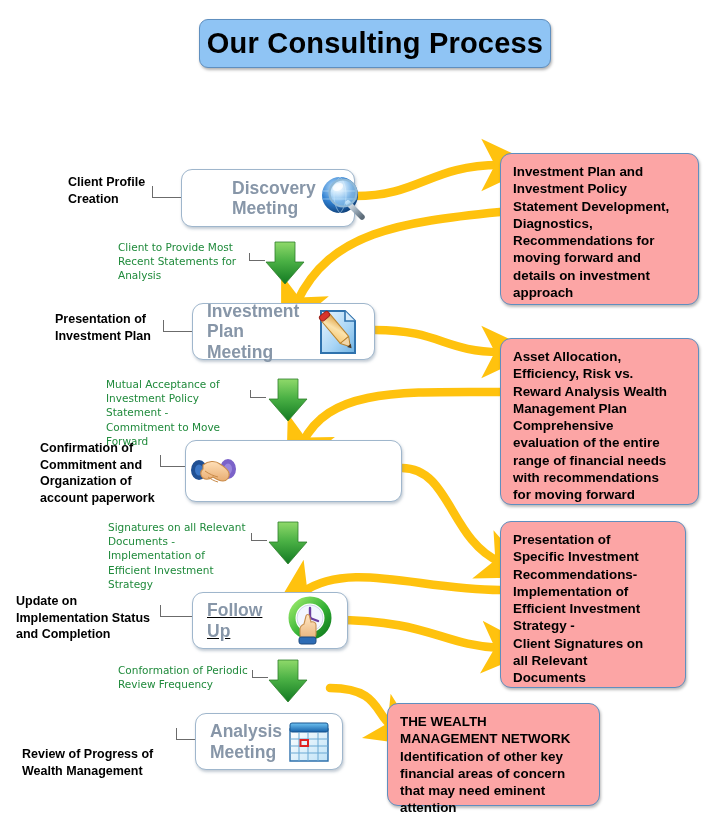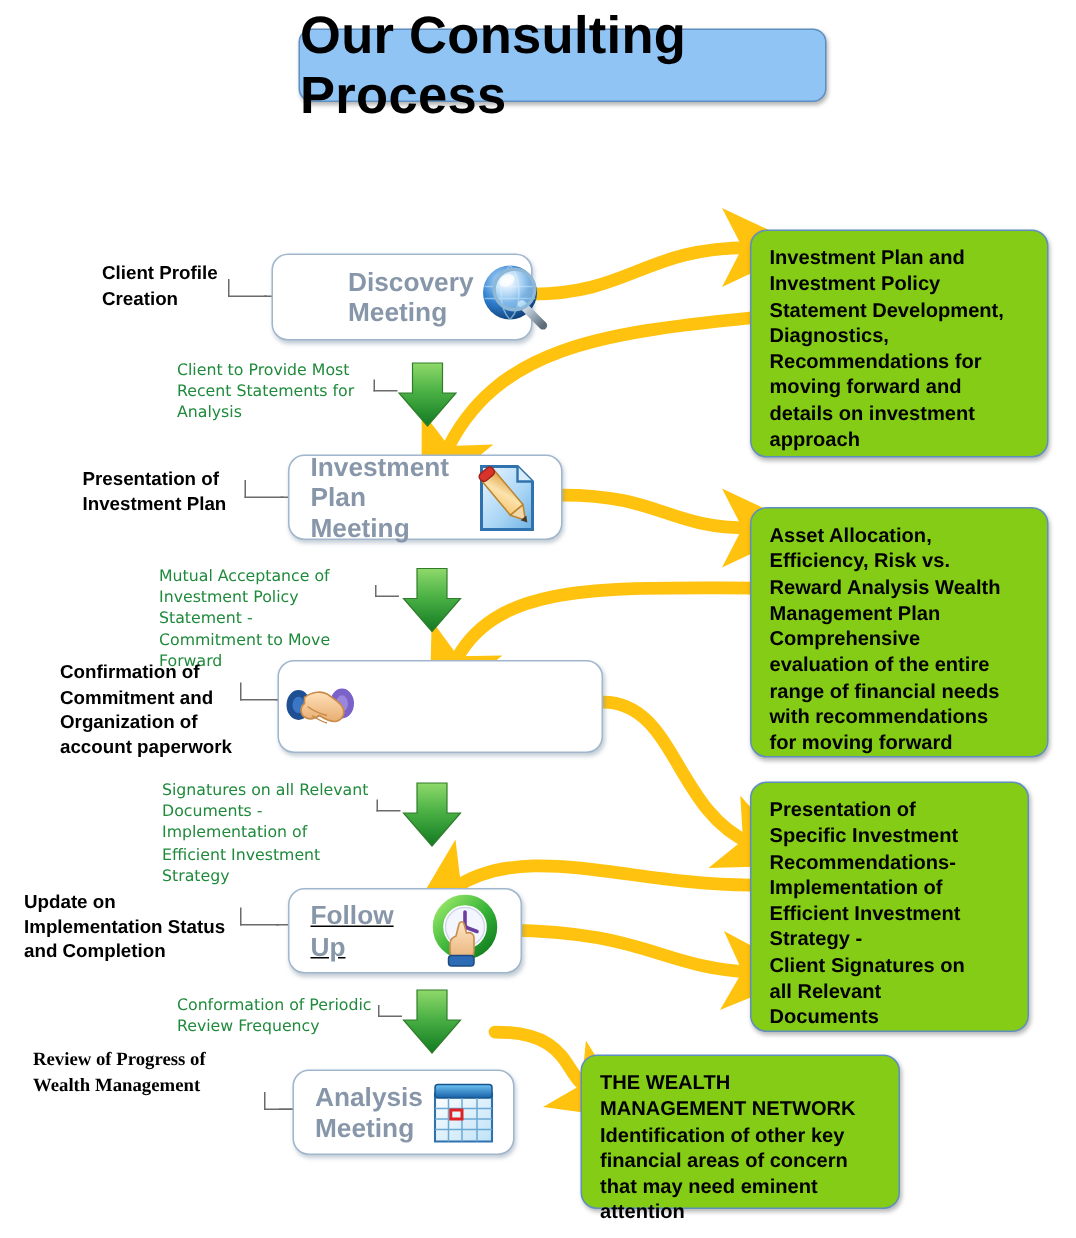--- a/index.html
+++ b/index.html
@@ -11,21 +11,21 @@
     overflow:hidden;
     position:relative;
   }
   #stage { position:absolute; inset:0; width:717px; height:825px; }
 
   
   .title-box{
     position:absolute; left:199px; top:19px; width:352px; height:49px;
     background:#8fc4f4; border:1px solid #5f8fbf; border-radius:9px;
     display:flex; align-items:center; justify-content:center;
-    color:#000; font-weight:bold; font-size:35px; letter-spacing:.2px;
+    color:#000; font-weight:bold; font-size:29px; letter-spacing:.2px;
     box-shadow:1px 2px 3px rgba(0,0,0,.30);
   }
 
   
   .step{
     position:absolute; background:#ffffff;
     border:1px solid #9fb6cc; border-radius:11px;
     box-shadow:1px 2px 3px rgba(120,140,160,.45);
     display:flex; align-items:center;
   }
@@ -58,21 +58,21 @@
     position:absolute; color:#1f8a3b; font-size:10.5px;
     line-height:1.35; font-family:"DejaVu Sans", sans-serif;
   }
   .green-elbow{
     position:absolute; width:16px; height:8px;
     border-left:1.1px solid #6b6b6b; border-bottom:1.1px solid #6b6b6b;
   }
 
   
   .callout{
-    position:absolute; background:#84cc16;
+    position:absolute; background:#fca5a5;
     border:1px solid #5f8fbf; border-radius:11px;
     color:#000; font-weight:bold; font-size:13.4px; line-height:1.29;
     padding:9px 10px 8px 12px;
     box-shadow:1px 2px 3px rgba(0,0,0,.28);
     white-space:pre-line;
   }
 
   
   .layer{ position:absolute; left:0; top:0; width:717px; height:825px; pointer-events:none; }
   .layer.below{ z-index:1; }
@@ -285,21 +285,21 @@
 
   <div class="green-label" style="left:118px; top:663px; width:140px;"><span style="white-space:pre-line">Conformation of Periodic
 Review Frequency</span></div>
   <div class="green-elbow" style="left:252px; top:670px;"></div>
   <div class="greenarrow" style="left:267px; top:658px;">
     <svg width="42" height="46" viewBox="0 0 42 46">
       <path d="M11 2 h20 v20 h9 L21 44 L2 22 h9 Z" fill="url(#gGreen)" stroke="#2f7d2b" stroke-width="0.8"></path>
     </svg>
   </div>
 
-  <div class="left-label" style="left:22px; top:698px; width:155px;font-family:Liberation Serif, serif;"><span style="white-space:pre-line">Review of Progress  of
+  <div class="left-label" style="left:22px; top:746px; width:155px;"><span style="white-space:pre-line">Review of Progress  of
 Wealth Management</span></div>
   <div class="elbow" style="left:176px; top:728px;"></div>
   <div class="tick" style="left:186px; top:739px;"></div>
 
   <div class="step" style="left:195px; top:713px; width:148px; height:57px;">
     <div class="step-label">
       <div>Analysis</div>
       <div>Meeting</div>
     </div>
     <div class="step-icon">

